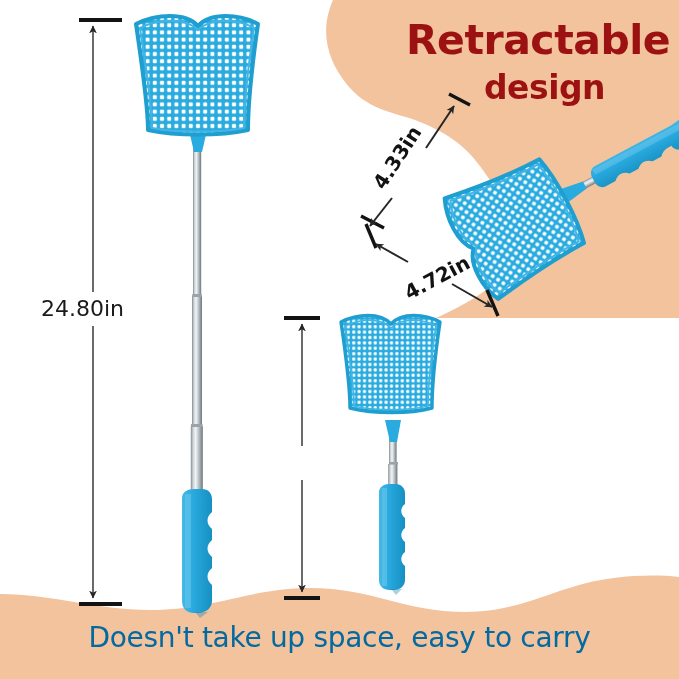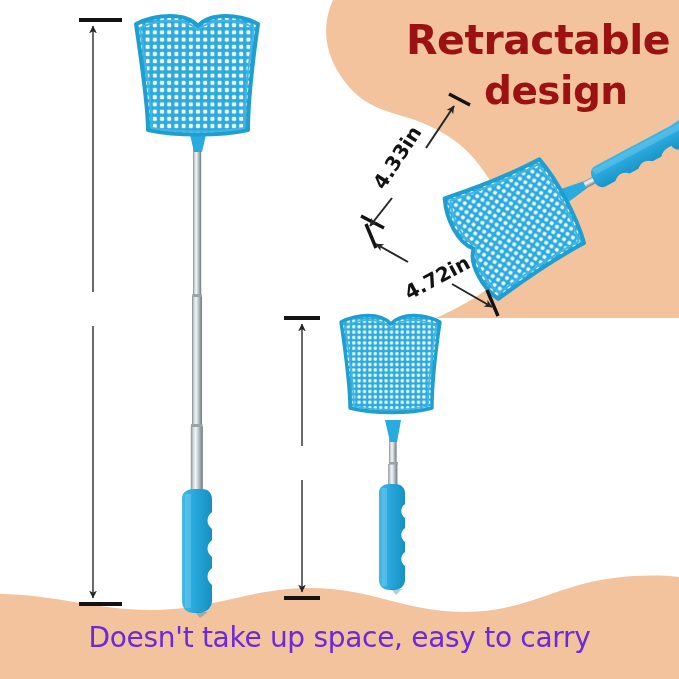--- a/index.html
+++ b/index.html
@@ -13,26 +13,26 @@
   #stage{position:absolute;inset:0;width:679px;height:516px;}
   #svg-root{position:absolute;top:0;left:0;}
   .hdr{
     position:absolute;
     color:#9c1111;
     font-family:"DejaVu Sans", sans-serif;
     font-weight:bold;
     letter-spacing:-0.5px;
   }
   #title-line1{ top:16px; left:406px; font-size:41px; }
-  #title-line2{ top:68px; left:484px; font-size:39px; }
+  #title-line2{ top:68px; left:484px; font-size:33px; }
   #bottom-caption{
     position:absolute;
     top:621px; left:0; width:679px;
     text-align:center;
-    color:#6d28d9;
+    color:#0369a1;
     font-size:28px;
     font-family:"DejaVu Sans", sans-serif;
     font-weight:normal;
     letter-spacing:-0.3px;
   }
   .dimlabel{
     position:absolute;
     color:#1a1a1a;
     font-size:22px;
     font-family:"DejaVu Sans", sans-serif;
@@ -281,19 +281,20 @@
       <line x1="487" y1="290" x2="498" y2="316" stroke="#131313" stroke-width="3.4"></line>
       <line x1="408" y1="262" x2="376" y2="244" stroke="#262626" stroke-width="2" marker-end="url(#arrHead)"></line>
       <line x1="452" y1="284" x2="492" y2="307" stroke="#262626" stroke-width="2" marker-end="url(#arrHead)"></line>
     </g>
 
   </svg>
 
   <div class="hdr" id="title-line1">Retractable</div>
   <div class="hdr" id="title-line2">design</div>
 
+  <div class="dimlabel" id="dim-left-label">24.80in</div>
 
   <div class="rotlabel" id="dim-r1-label">4.33in</div>
   <div class="rotlabel" id="dim-r2-label">4.72in</div>
 
   <div id="bottom-caption">Doesn't take up space, easy to carry</div>
 
 </div>
 
 </body></html>

